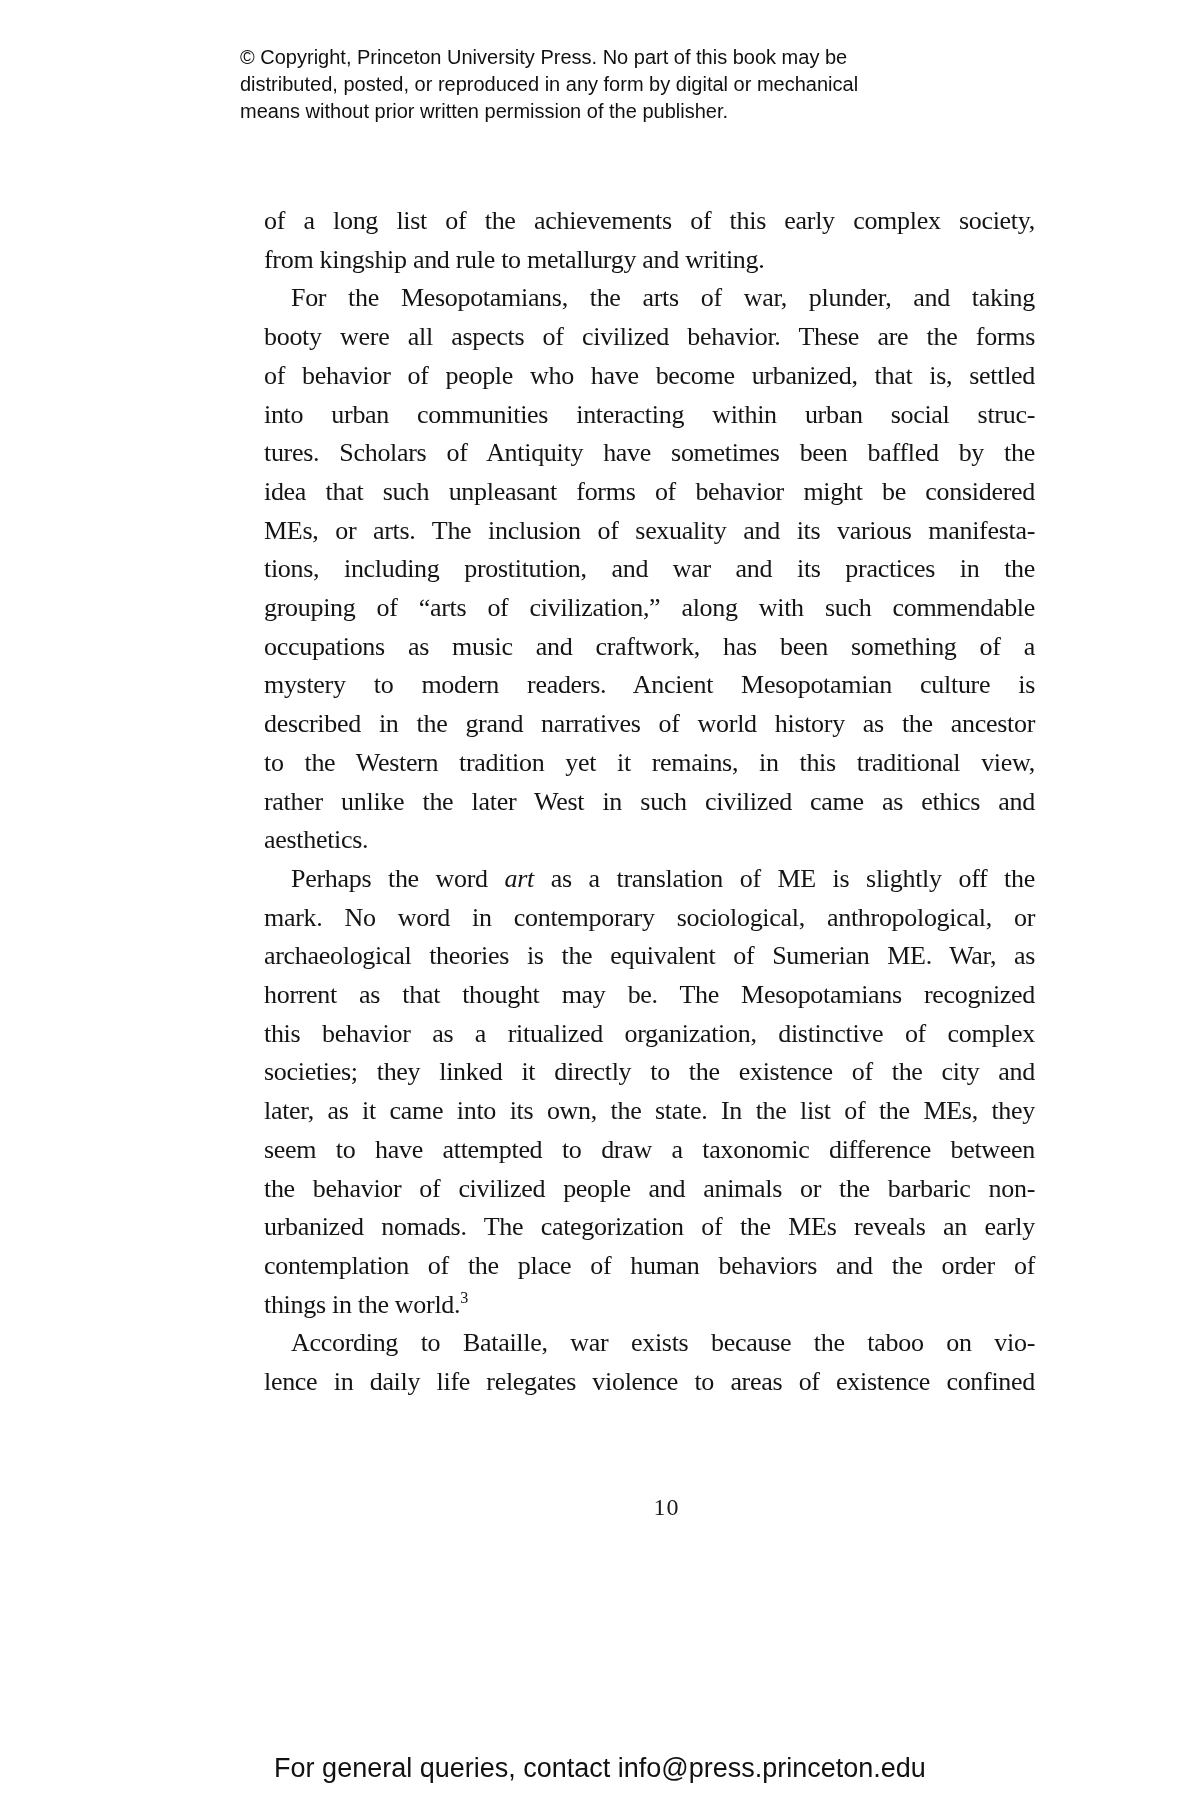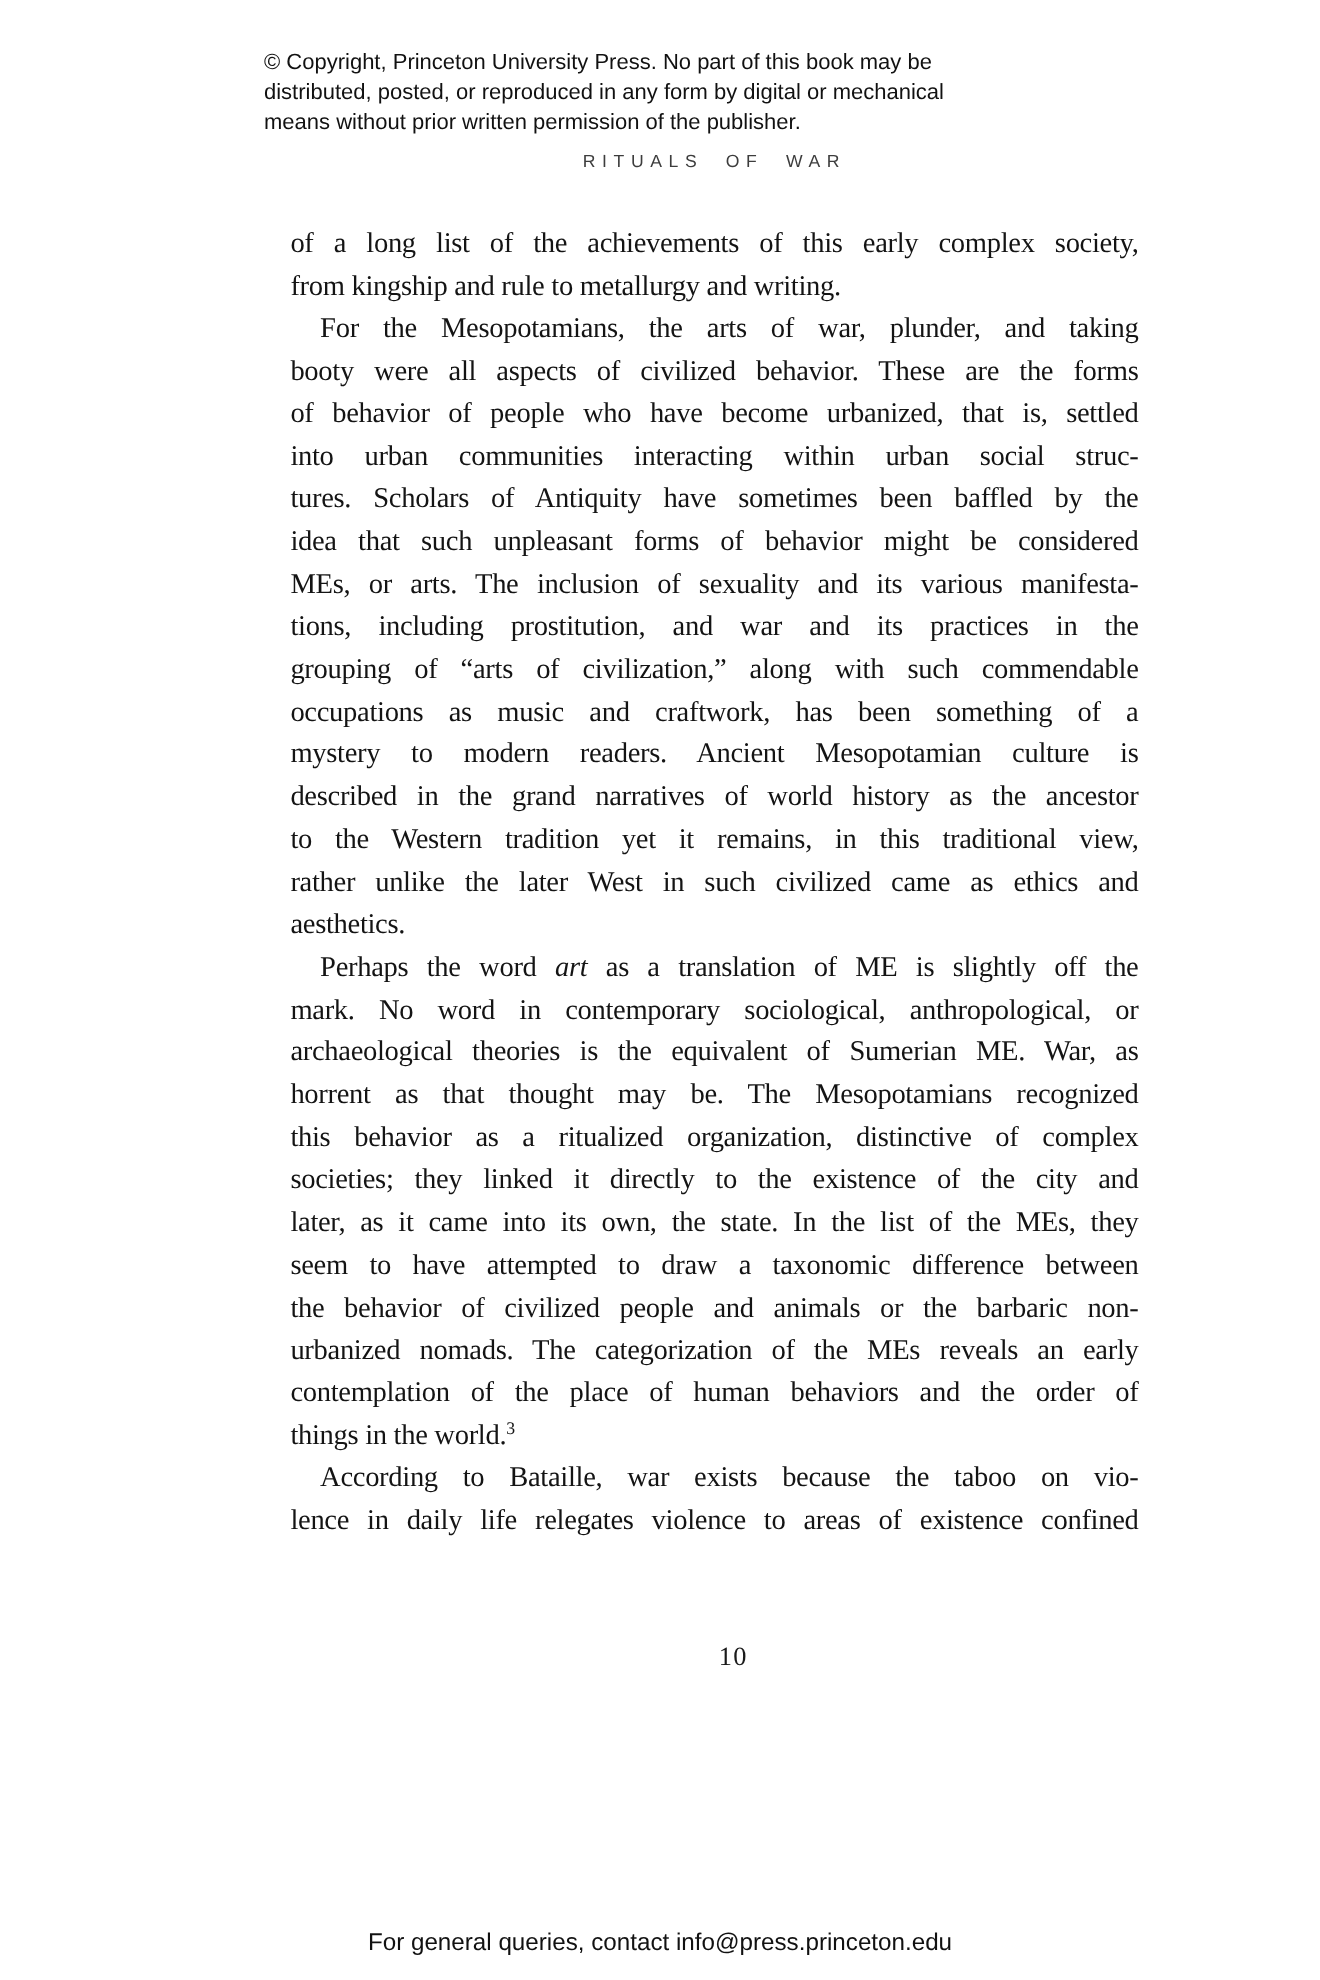--- a/index.html
+++ b/index.html
@@ -81,36 +81,35 @@
     color:#1a1a1a;
   }
   
   .footer{
     position:absolute;
     left:0;
     top:1753px;
     width:1200px;
     text-align:center;
     font-family:"Liberation Sans","DejaVu Sans",sans-serif;
-    font-size:22px;
+    font-size:27px;
     color:#111111;
   }
 </style>
 </head>
 <body>
 
 <div id="page">
 
   <div class="copyright">
     <div>© Copyright, Princeton University Press. No part of this book may be</div>
     <div>distributed, posted, or reproduced in any form by digital or mechanical</div>
     <div>means without prior written permission of the publisher.</div>
   </div>
 
-  <div class="running-head">RITUALS OF WAR</div>
 
   <div class="body-block">
 
     <div>
       <div class="bl j">of a long list of the achievements of this early complex society,</div>
       <div class="bl last">from kingship and rule to metallurgy and writing.</div>
     </div>
 
     <div>
       <div class="bl ind">For the Mesopotamians, the arts of war, plunder, and taking</div>

